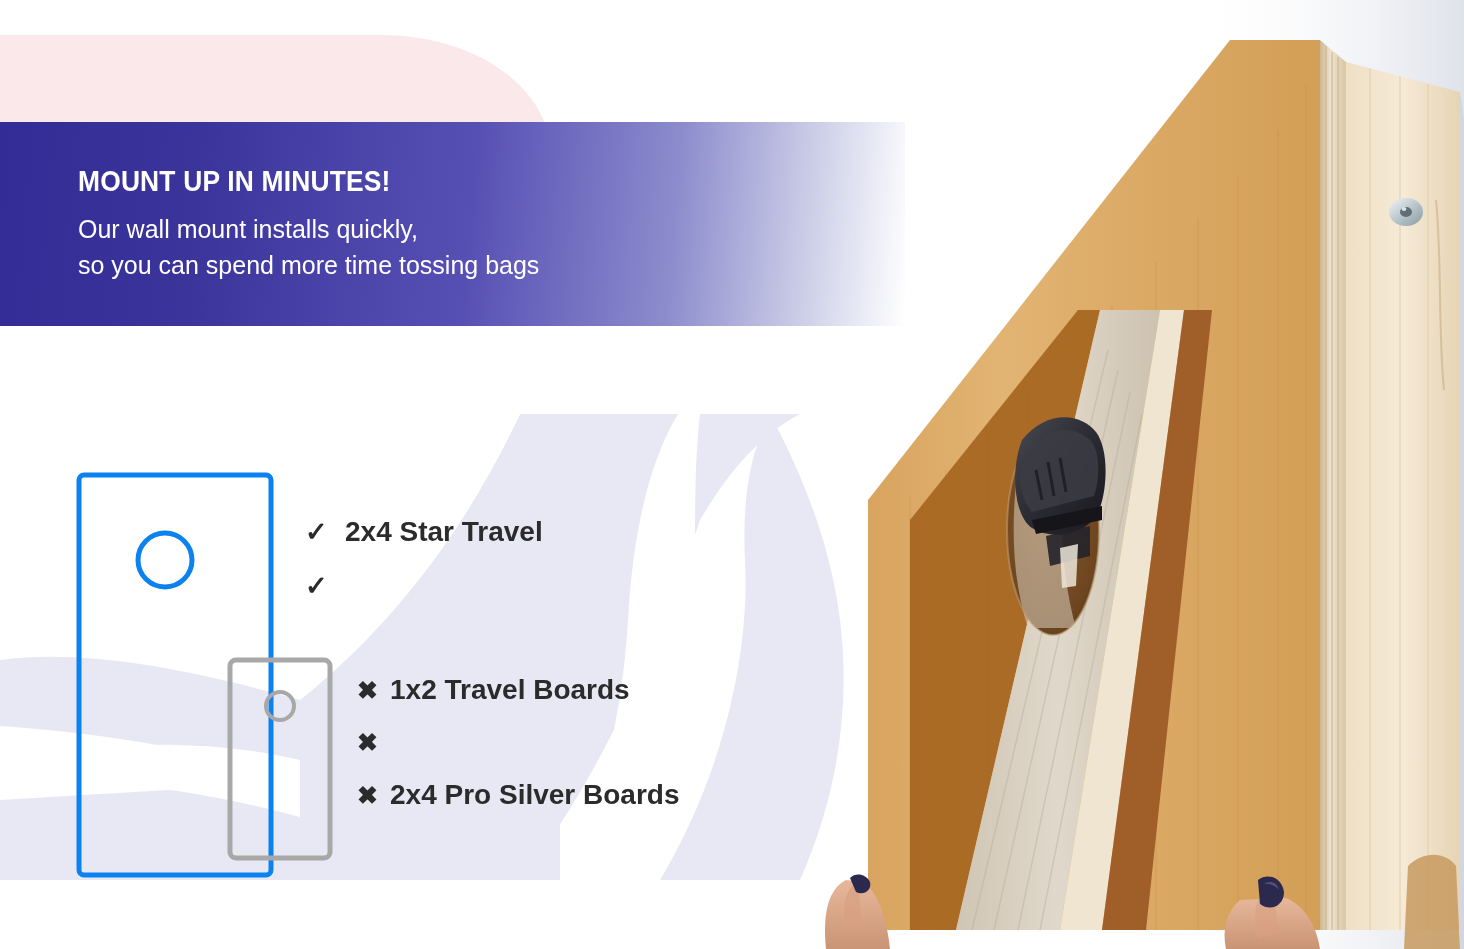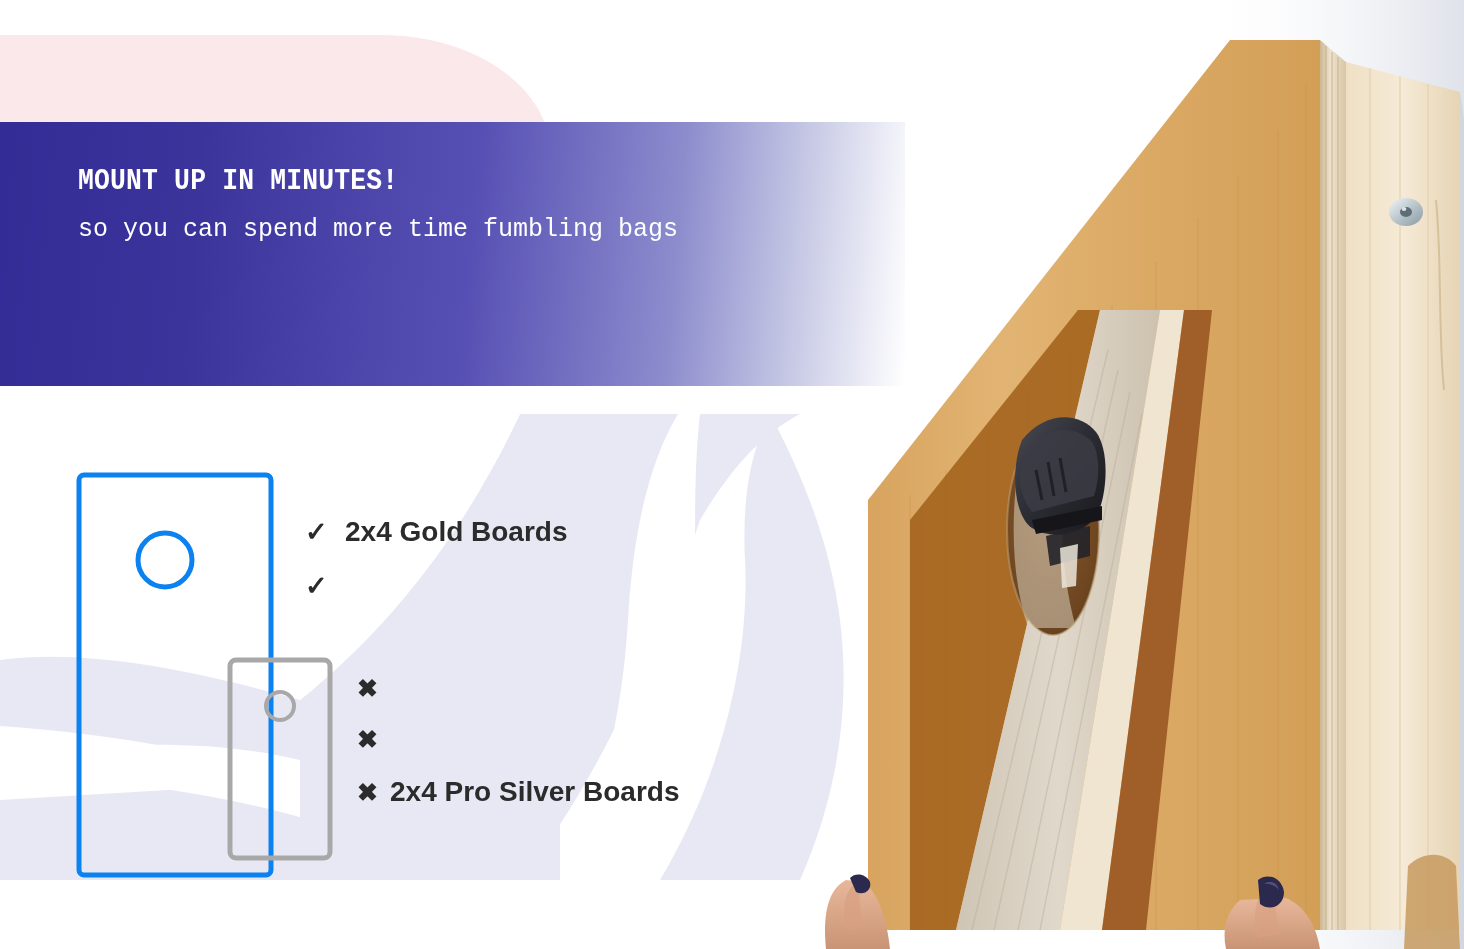--- a/index.html
+++ b/index.html
@@ -21,29 +21,28 @@
   .photo-wrap {
     position:absolute;
     left:760px; top:0; width:704px; height:949px;
     overflow:hidden;
   }
   .photo-wrap svg { position:absolute; top:0; left:0; }
 
   
   .banner {
     position:absolute;
-    left:0; top:122px; width:905px; height:264px;
+    left:0; top:122px; width:905px; height:204px;
     background:linear-gradient(95deg,
         #332c96 0%,
         #3b349b 22%,
         #5750b4 52%,
         #8c8ccd 74%,
         #c9cbe6 88%,
         rgba(255,255,255,0) 100%);
-    font-family:Liberation Mono, monospace;
   }
   .banner-inner { padding:42px 0 0 78px; }
   .headline {
     font-size:30px;
     font-weight:bold;
     letter-spacing:0.2px;
     color:#ffffff;
     transform:scaleX(0.88);
     transform-origin:left center;
     white-space:nowrap;
@@ -251,46 +250,48 @@
         <path d="M504,884 C510,880 517,882 519,890 C516,886 509,883 504,884 Z" fill="#5c5a82" opacity="0.8"></path>
       </g>
 
       <path d="M700,92 C716,180 720,520 712,949 L700,949 L700,92 Z" fill="#b9c0cc" opacity="0.35"></path>
     </svg>
   </div>
 
   <div class="banner">
     <div class="banner-inner">
       <div class="headline">MOUNT UP IN MINUTES!</div>
-      <div class="subline">so you can spend more time fumbling bags</div>
+      <div class="subline">Our wall mount installs quickly,</div>
+      <div class="subline">so you can spend more time tossing bags</div>
     </div>
   </div>
 
   <div class="diagram">
     <svg width="280" height="420" viewBox="0 0 280 420">
       <rect x="9" y="9" width="192" height="400" rx="5" ry="5" fill="none" stroke="#0b82f0" stroke-width="5"></rect>
       <circle cx="95" cy="94" r="27" fill="none" stroke="#0b82f0" stroke-width="5"></circle>
       <rect x="160" y="194" width="100" height="198" rx="6" ry="6" fill="none" stroke="#a8a8a8" stroke-width="5"></rect>
       <circle cx="210" cy="240" r="14" fill="none" stroke="#a8a8a8" stroke-width="4"></circle>
     </svg>
   </div>
 
   <div class="list-yes">
     <div class="li">
       <span class="mark">✓</span>
-      <span>2x4 Gold Boards</span>
+      <span>2x4 Star Travel</span>
     </div>
     <div class="li">
       <span class="mark">✓</span>
     </div>
   </div>
 
   <div class="list-no">
     <div class="li">
       <span class="mark">✖</span>
+      <span>1x2 Travel Boards</span>
     </div>
     <div class="li">
       <span class="mark">✖</span>
     </div>
     <div class="li">
       <span class="mark">✖</span>
       <span>2x4 Pro Silver Boards</span>
     </div>
   </div>
 

